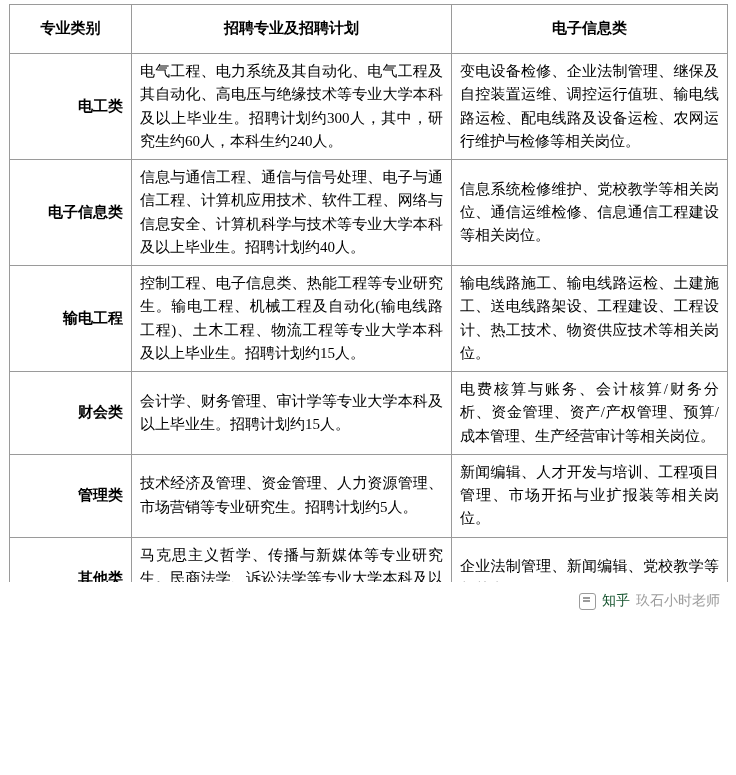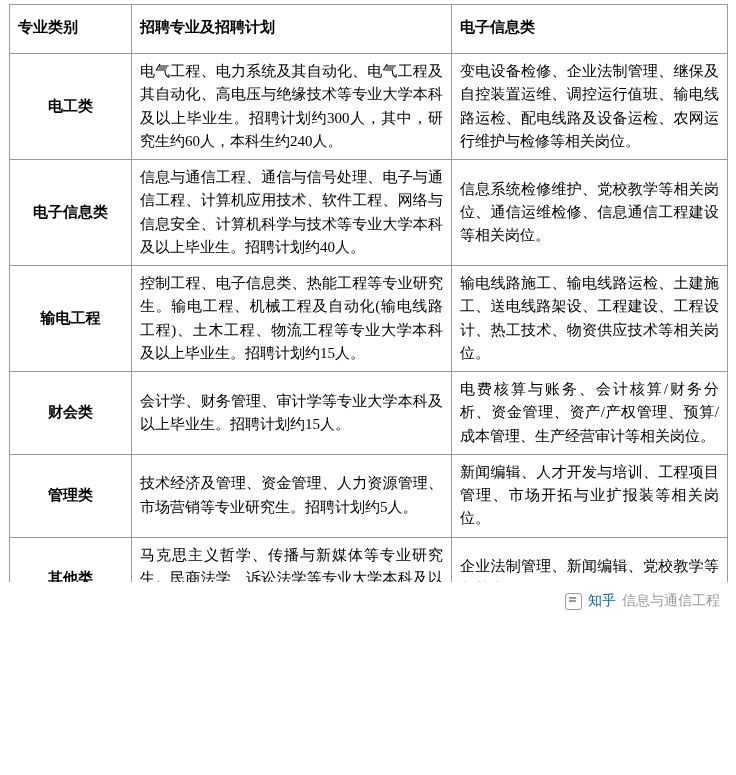--- a/index.html
+++ b/index.html
@@ -27,33 +27,32 @@
   }
   table.recruit-table td,
   table.recruit-table th {
     border: 1px solid #9a9a9a;
     vertical-align: middle;
     padding: 6px 8px;
     font-size: 15px;
     line-height: 1.55;
   }
   thead th {
-    text-align: left;
+    text-align: center;
     font-weight: bold;
     font-size: 15.5px;
     height: 36px;
     padding: 7px 6px;
-    font-family: Liberation Mono, monospace;
   }
   col.c1 { width: 122px; }
   col.c2 { width: 320px; }
   col.c3 { width: 276px; }
 
   td.cat {
-    text-align: center;
+    text-align: right;
     font-weight: bold;
     font-size: 15.5px;
   }
   td.major {
     text-align: justify;
     text-justify: inter-ideograph;
     font-size: 15px;
   }
   td.post {
     text-align: justify;
@@ -76,21 +75,21 @@
   .watermark {
     display: flex;
     align-items: center;
     gap: 6px;
     color: #9b9b9b;
     font-size: 14px;
     font-family: "Liberation Sans", sans-serif;
   }
   .zhihu-logo {
     font-size: 14px;
-    color: #0369a1;
+    color: #14532d;
     letter-spacing: 0px;
   }
   .zhihu-mark {
     display: inline-block;
     width: 15px;
     height: 15px;
     border: 1.5px solid #9b9b9b;
     border-radius: 3px;
     position: relative;
   }
@@ -153,16 +152,16 @@
         <td class="major">马克思主义哲学、传播与新媒体等专业研究生。民商法学、诉讼法学等专业大学本科及以上毕业生。招聘计划约5人。</td>
         <td class="post">企业法制管理、新闻编辑、党校教学等相关岗位。</td>
       </tr>
     </tbody>
   </table>
 
   <div class="footer">
     <div class="watermark">
       <span class="zhihu-mark"></span>
       <span class="zhihu-logo">知乎</span>
-      <span>信息与通信工程</span>
+      <span>玖石小时老师</span>
     </div>
   </div>
 </div>
 
 </body></html>

